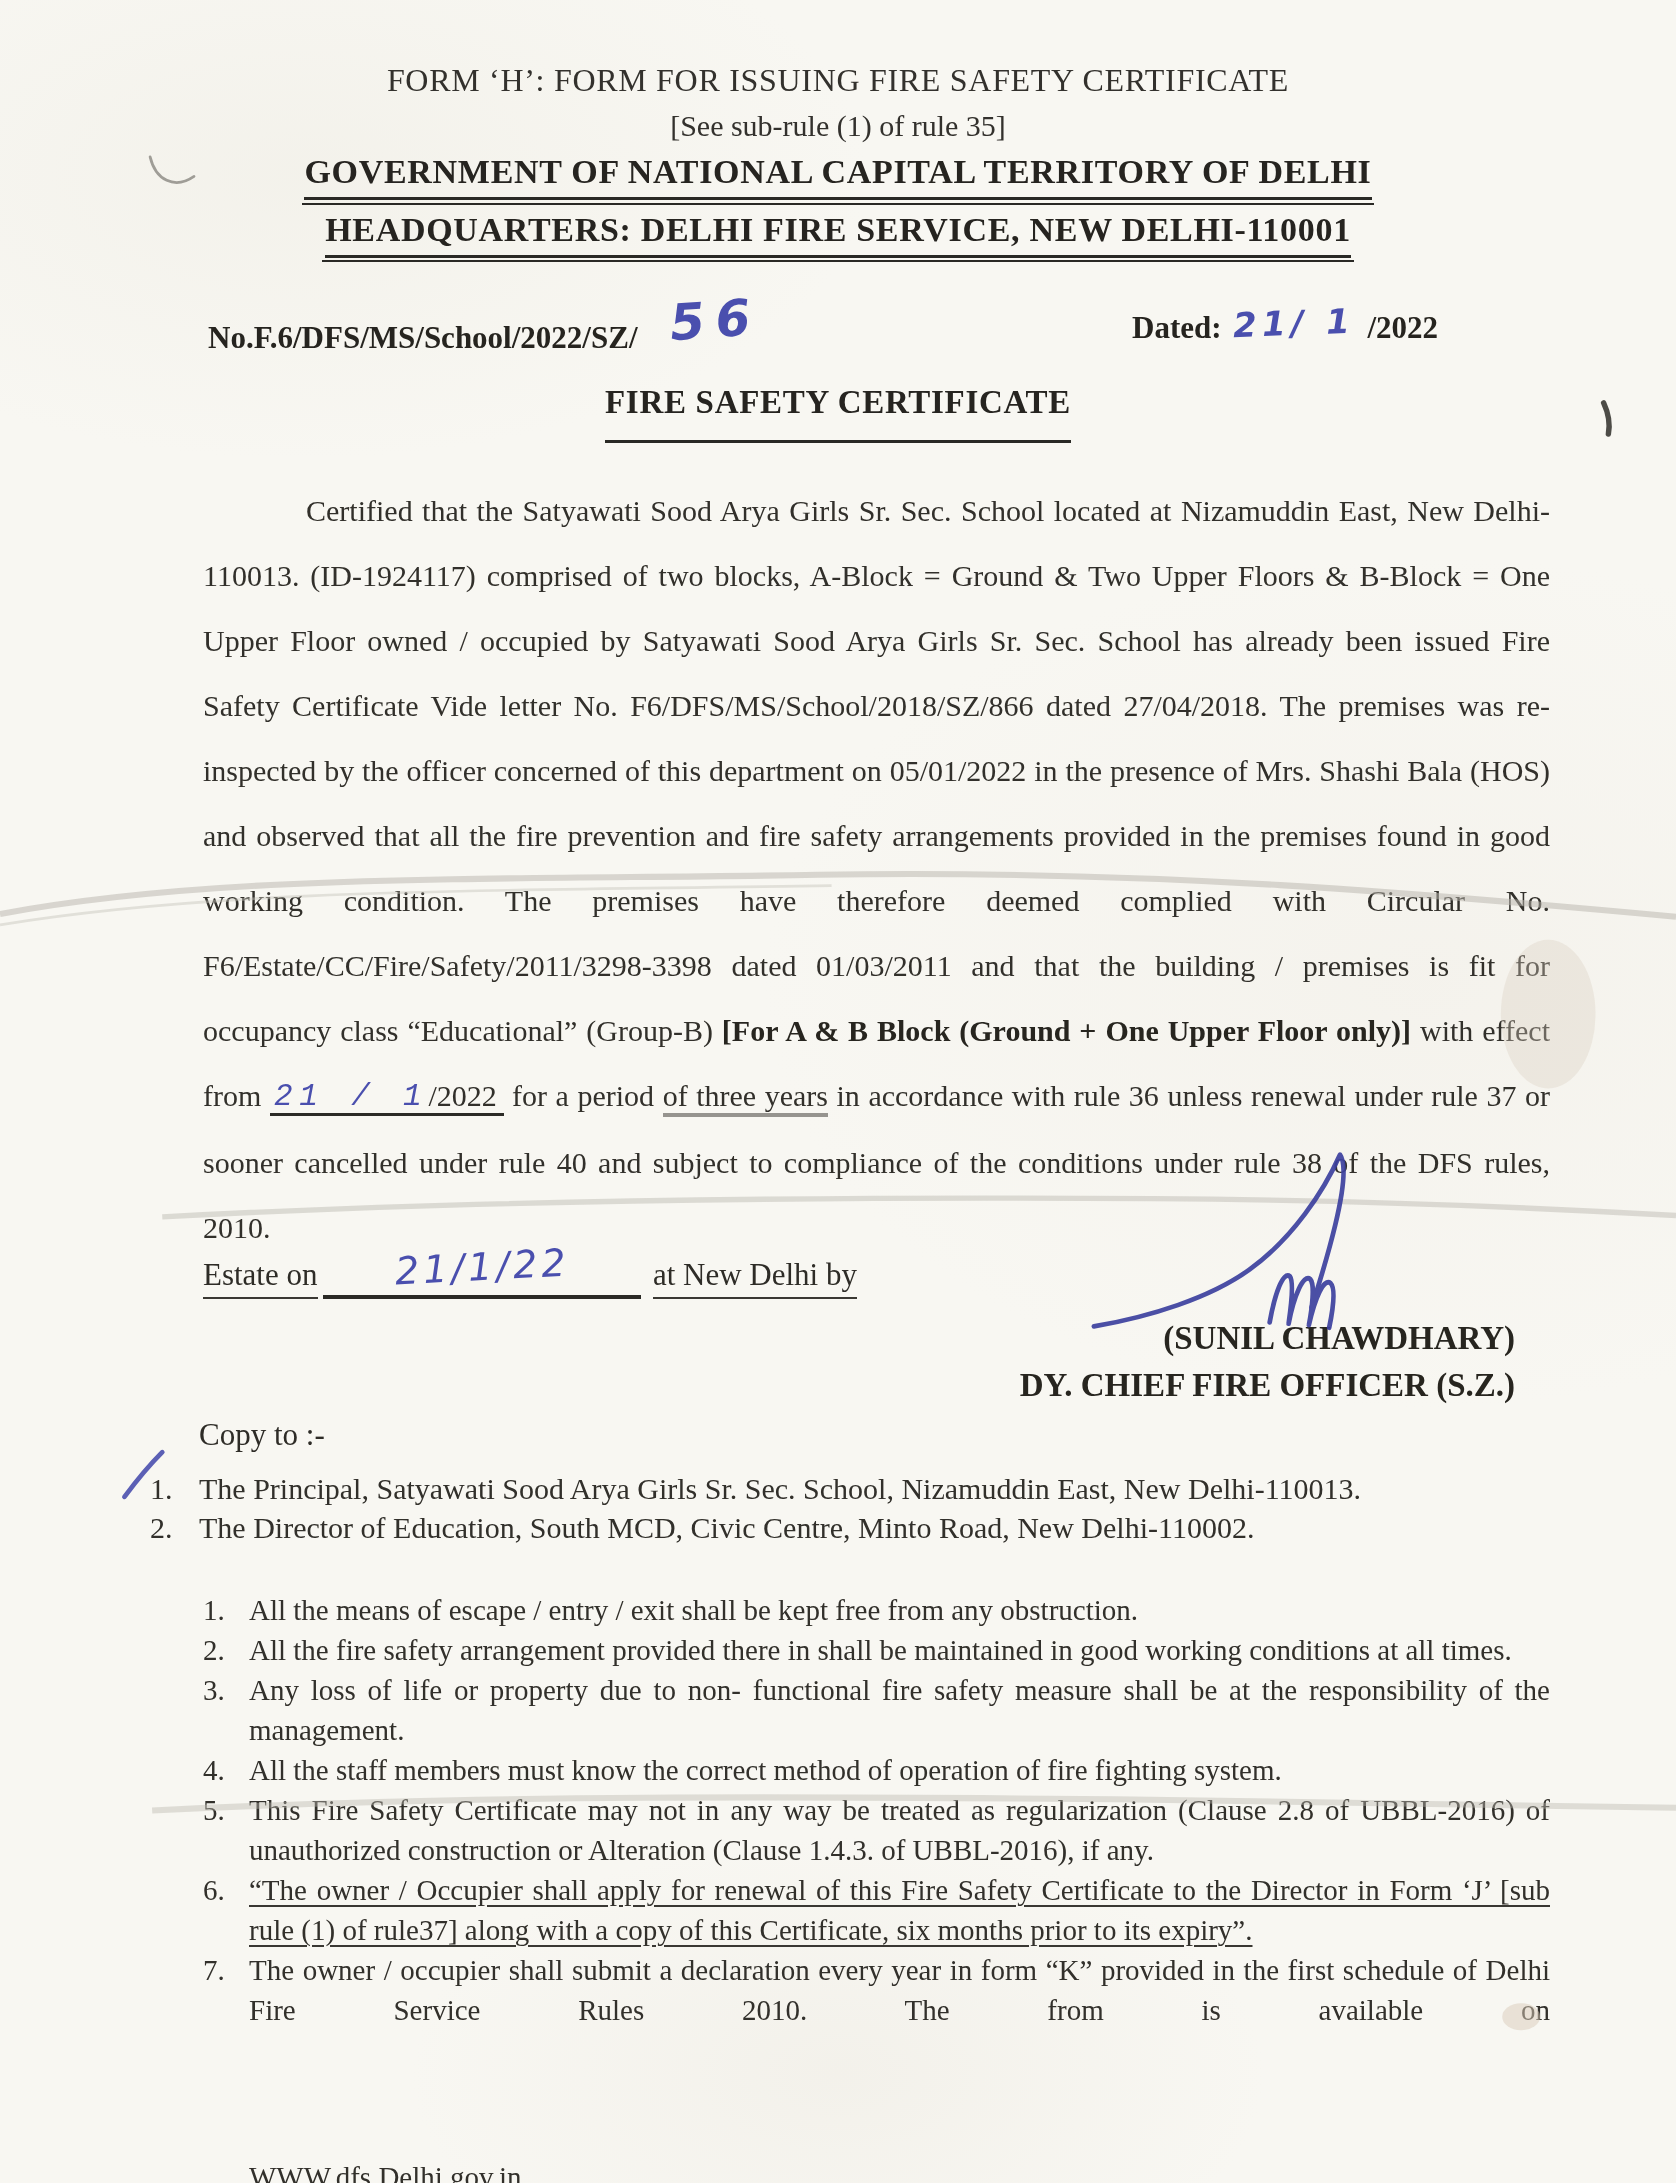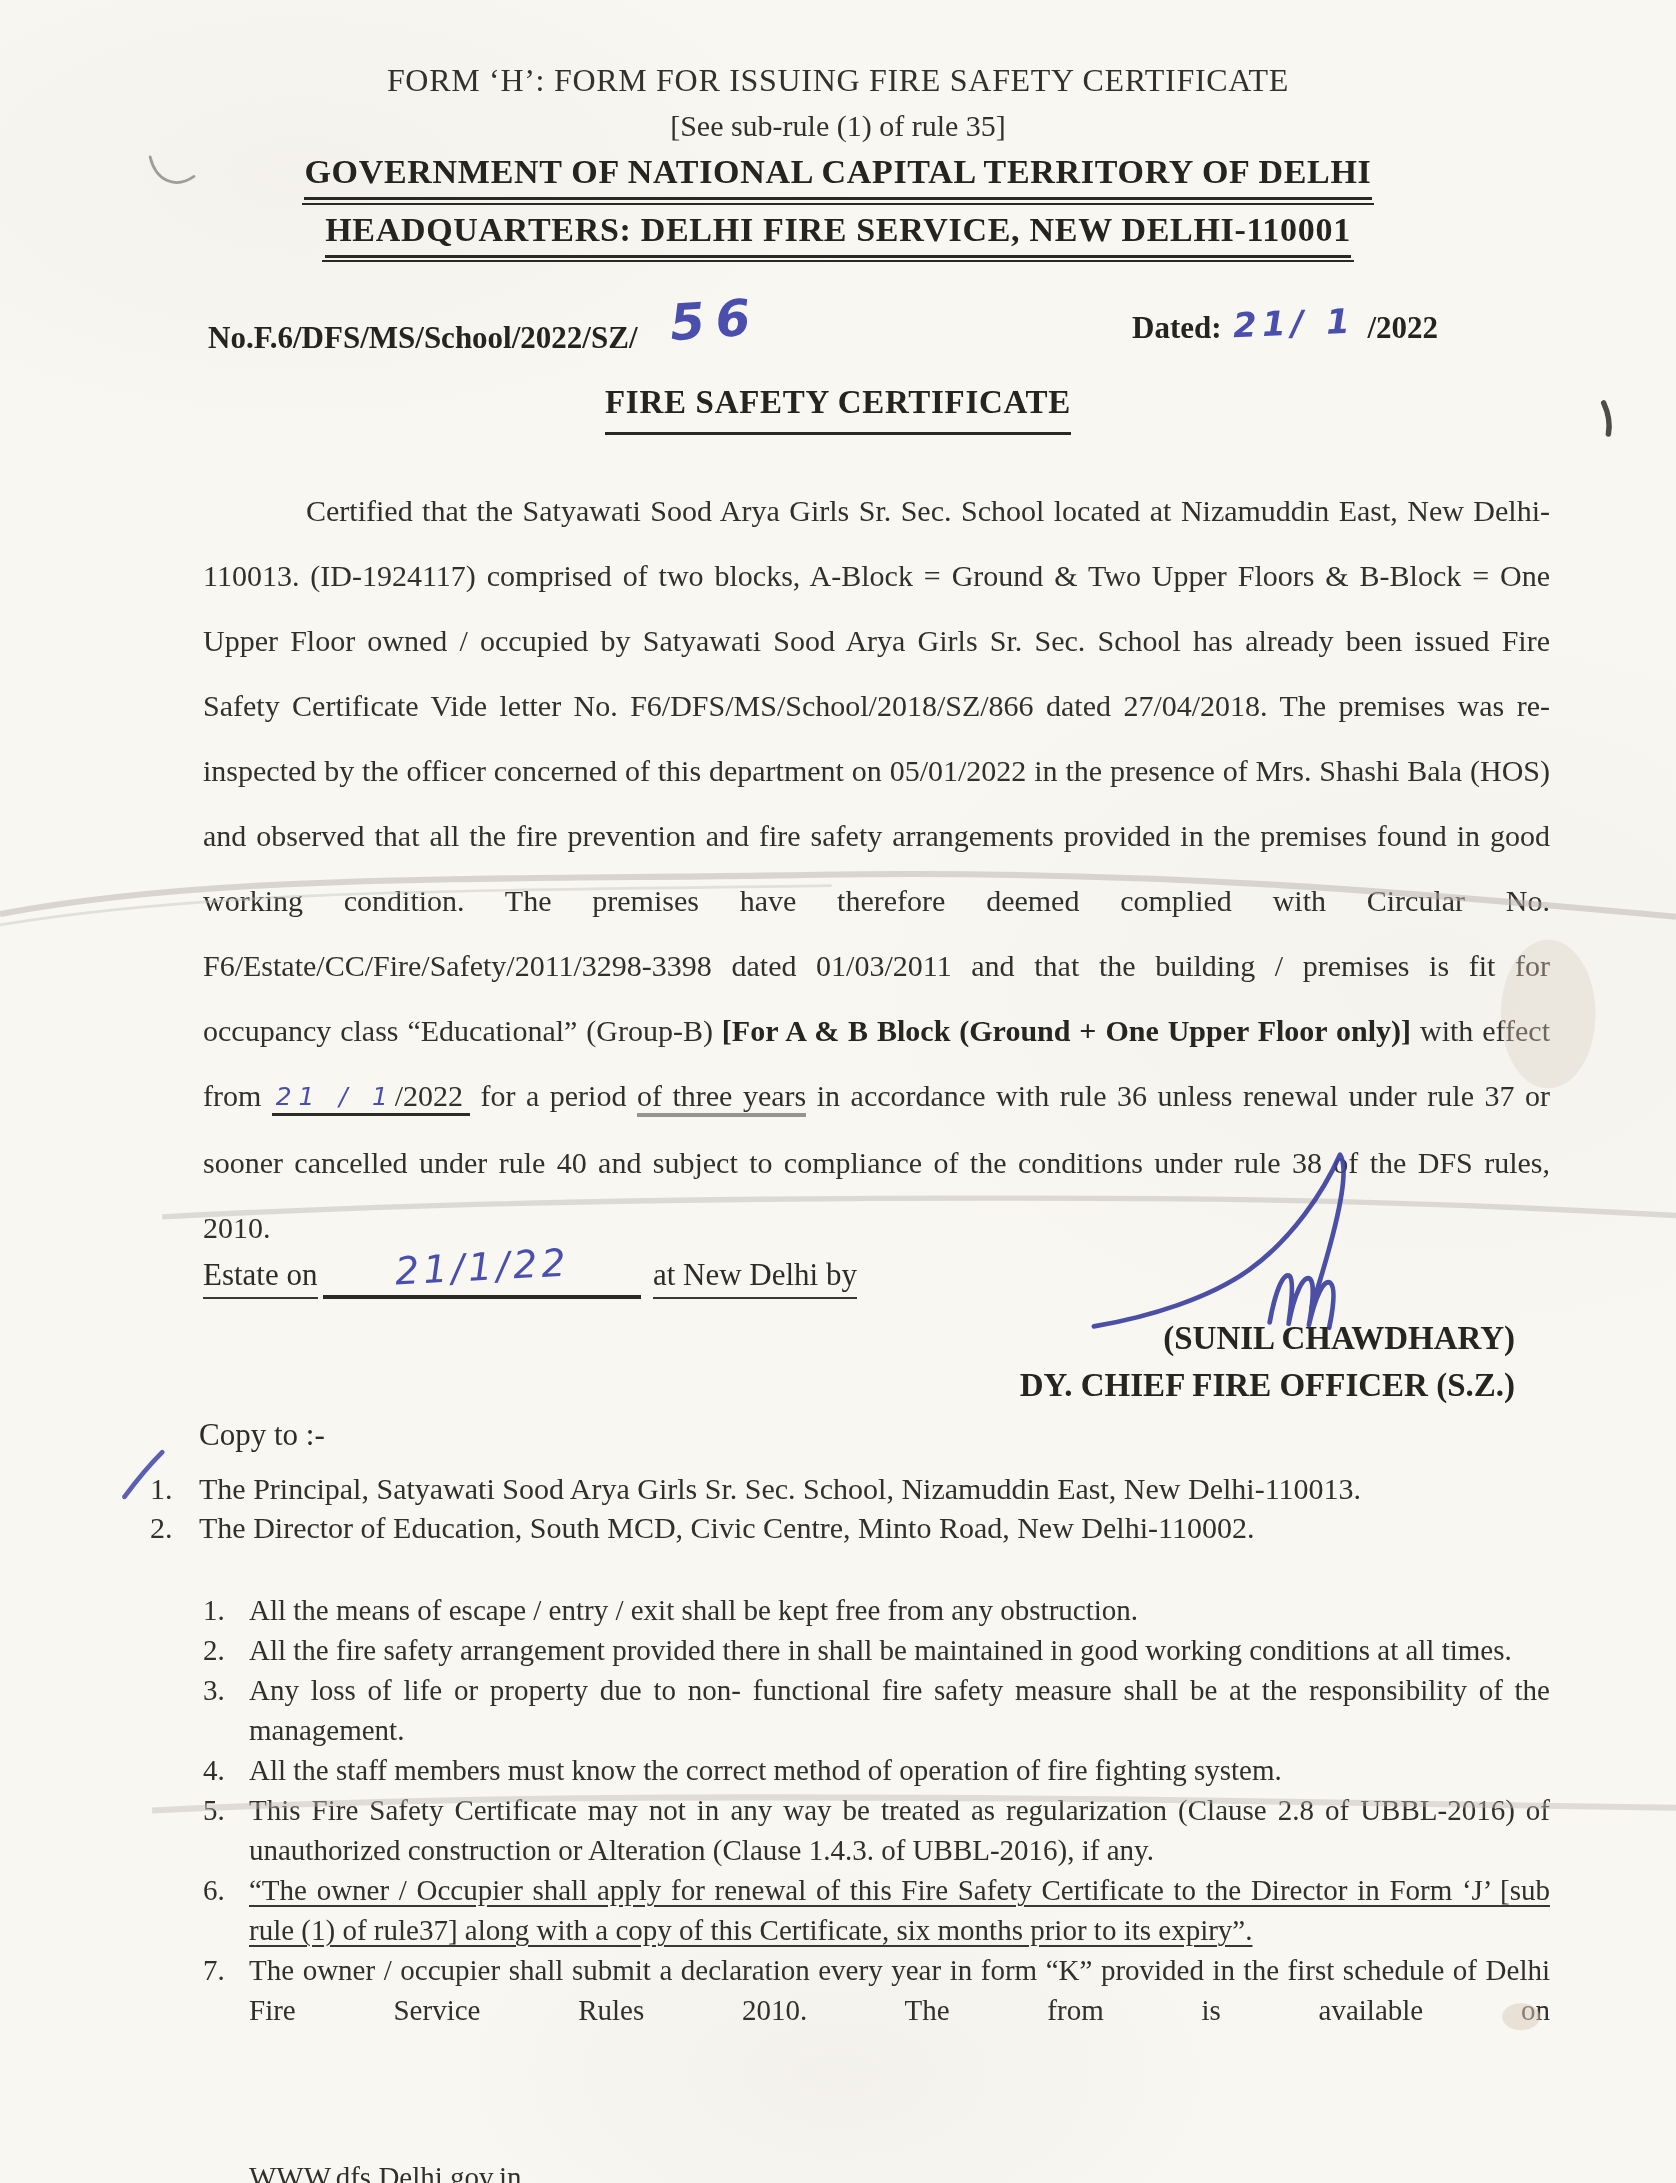--- a/index.html
+++ b/index.html
@@ -24,26 +24,26 @@
   .hdr-l3,.hdr-l4{font-size:34px;font-weight:bold;letter-spacing:0.7px;color:#262420;margin-top:10.8px;}
   .dblu{position:relative;display:inline-block;border-bottom:3.4px solid #2a2925;padding-bottom:6px;}
   .dblu::after{content:"";position:absolute;left:-2.7px;right:-2.7px;bottom:-7.4px;height:2px;background:#2a2925;}
   
   .refline{left:208px;right:238px;top:306px;display:flex;justify-content:space-between;align-items:flex-start;font-weight:bold;font-size:31px;color:#26241f;}
   .hw{color:#4a4fae;font-family:"DejaVu Sans",sans-serif;font-style:italic;}
   .hw-56{display:inline-block;font-size:50px;line-height:1;transform:rotate(-4deg);margin-left:32px;position:relative;top:-10.8px;letter-spacing:10.8px;}
   .hw-dated{display:inline-block;font-size:34px;transform:rotate(-2deg);position:relative;top:-2.7px;margin:0 4px;letter-spacing:5.4px;}
   
   .title{left:0;right:0;top:384px;text-align:center;}
-  .title span{font-size:33px;font-weight:bold;letter-spacing:0.7px;border-bottom:3.4px solid #2a2925;padding-bottom:12px;color:#262420;}
+  .title span{font-size:33px;font-weight:bold;letter-spacing:0.7px;border-bottom:3.4px solid #2a2925;padding-bottom:20px;color:#262420;}
   
   .bodypara{left:203px;width:1347px;top:448px;font-size:30px;line-height:65px;text-align:justify;text-indent:103px;color:#32302b;}
   .b{font-weight:bold;color:#27251f;}
   .blank-ink{white-space:nowrap;border-bottom:3.4px solid #2c2b27;padding:0 6.8px 1.4px 4px;}
-  .hw-effect{font-size:25px;letter-spacing:6.8px;position:relative;top:-1.4px;}
+  .hw-effect{font-size:31px;letter-spacing:6.8px;position:relative;top:-1.4px;font-family:Liberation Mono, monospace;}
   .hand-underline{border-bottom:4px solid #96948f;padding-bottom:0.7px;}
   
   .issued{left:203px;top:1250px;font-size:31px;color:#2e2c27;white-space:nowrap;}
   .u-thin{border-bottom:2px solid #3a3833;padding-bottom:5.4px;}
   .issued-blank{display:inline-block;width:318px;border-bottom:4.7px solid #2b2a25;text-align:center;margin:0 12px 0 5.4px;padding-bottom:1.4px;}
   .hw-issued{font-size:38px;letter-spacing:4px;display:inline-block;transform:rotate(-3deg);position:relative;top:-5.4px;}
   
   .signatory{right:161px;top:1320px;text-align:right;font-weight:bold;color:#27251f;}
   .sg-name{font-size:33px;}
   .sg-desig{font-size:33px;margin-top:9.5px;}

